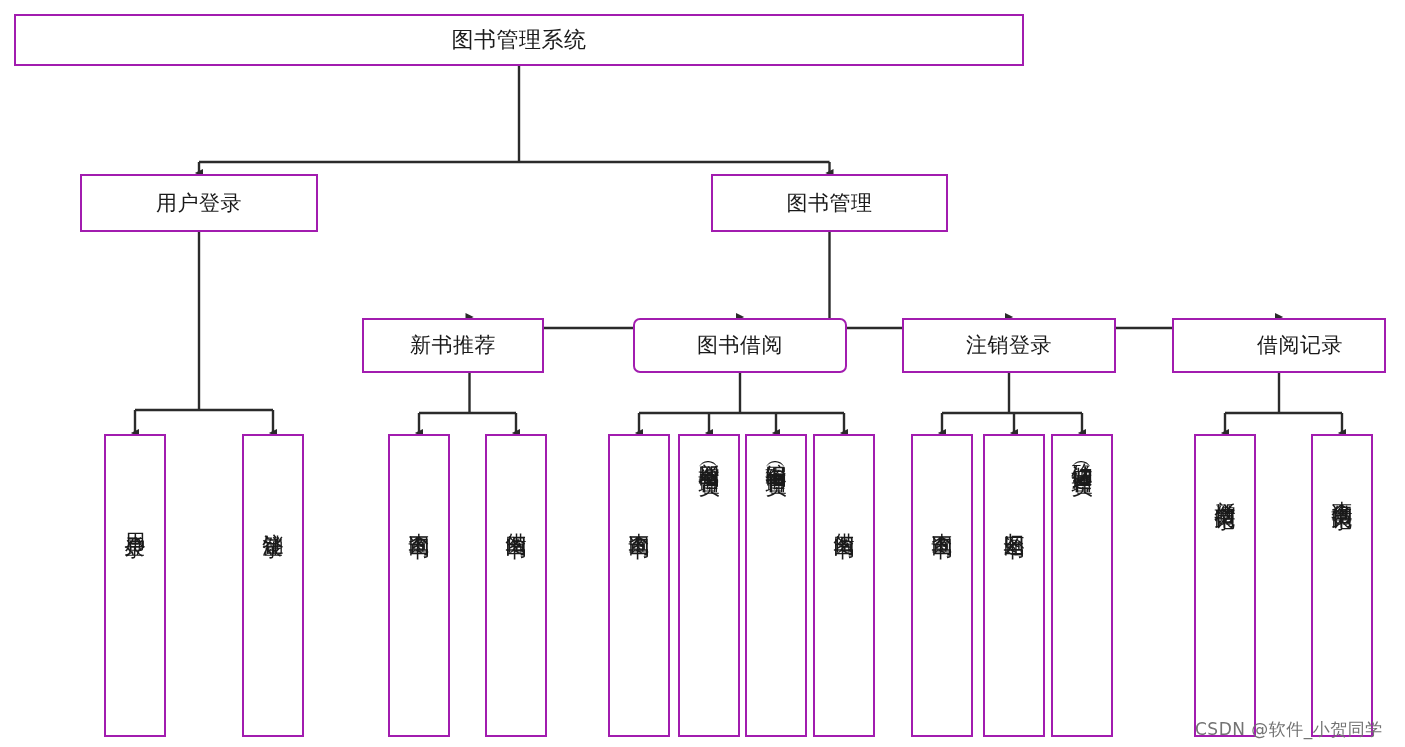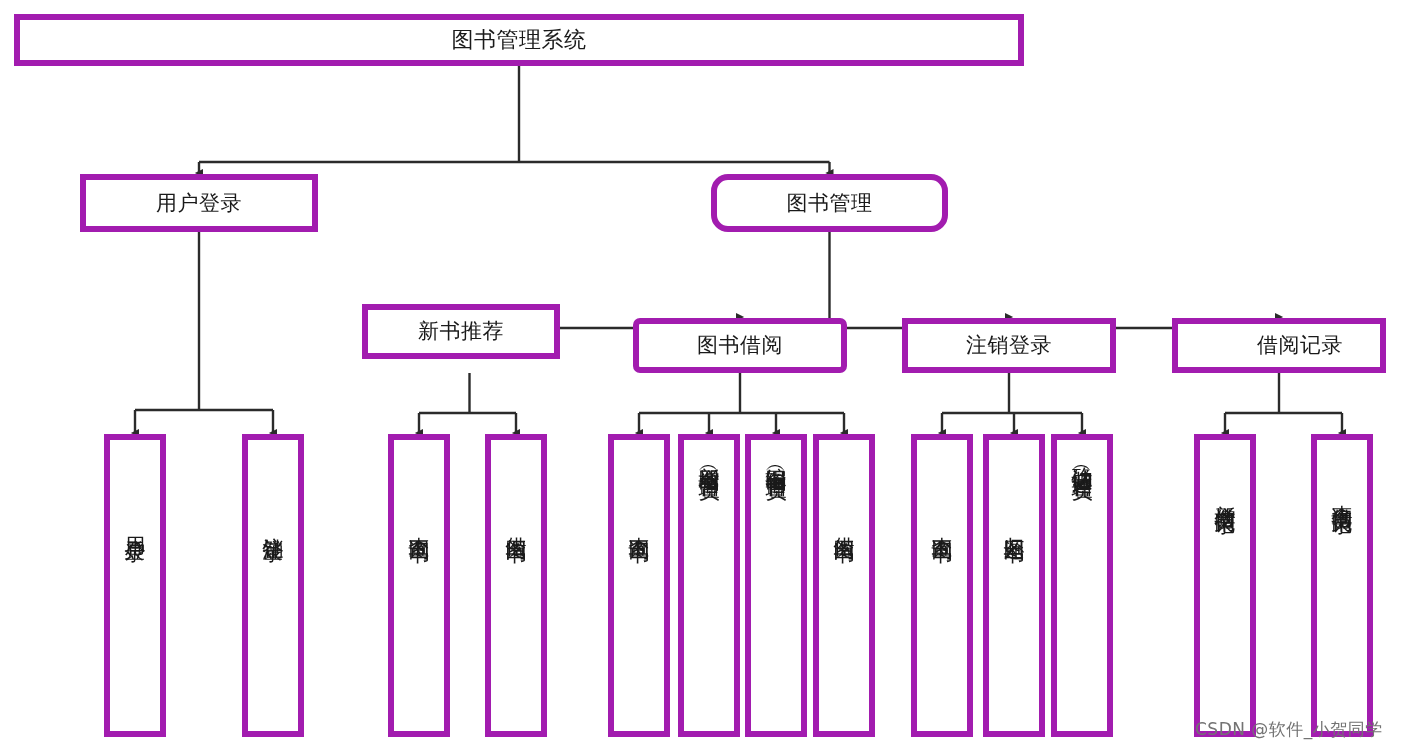--- a/index.html
+++ b/index.html
@@ -23,21 +23,21 @@
     left: 0;
     top: 0;
     width: 1405px;
     height: 747px;
     pointer-events: none;
   }
   .node {
     position: absolute;
     box-sizing: border-box;
     background: #ffffff;
-    border: 6px solid #a21caf;
+    border: 2px solid #a21caf;
     display: flex;
     align-items: center;
     justify-content: center;
     color: #1a1a1a;
     z-index: 2;
   }
   .node .lbl {
     display: block;
     text-align: center;
     line-height: 1.18;
@@ -122,25 +122,25 @@
       </g>
   </svg>
 
   <div class="node horiz root" style="left: 14px; top: 14px; width: 1010px; height: 52px;">
     <span class="lbl">图书管理系统</span>
   </div>
 
   <div class="node horiz" style="left: 80px; top: 174px; width: 238px; height: 58px;">
     <span class="lbl">用户登录</span>
   </div>
-  <div class="node horiz" style="left: 711px; top: 174px; width: 237px; height: 58px; border-radius: 17px;">
+  <div class="node horiz" style="left: 711px; top: 174px; width: 237px; height: 58px;">
     <span class="lbl">图书管理</span>
   </div>
 
-  <div class="node horiz" style="left: 362px; top: 304px; width: 198px; height: 55px; align-items: center;">
+  <div class="node horiz" style="left: 362px; top: 318px; width: 182px; height: 55px; align-items: center;">
     <span class="lbl">新书推荐</span>
   </div>
   <div class="node horiz" style="left: 633px; top: 318px; width: 214px; height: 55px; border-radius: 7px;">
     <span class="lbl">图书借阅</span>
   </div>
   <div class="node horiz" style="left: 902px; top: 318px; width: 214px; height: 55px;">
     <span class="lbl">注销登录</span>
   </div>
   <div class="node horiz" style="left: 1172px; top: 318px; width: 214px; height: 55px; padding-left: 42px;">
     <span class="lbl">借阅记录</span>

